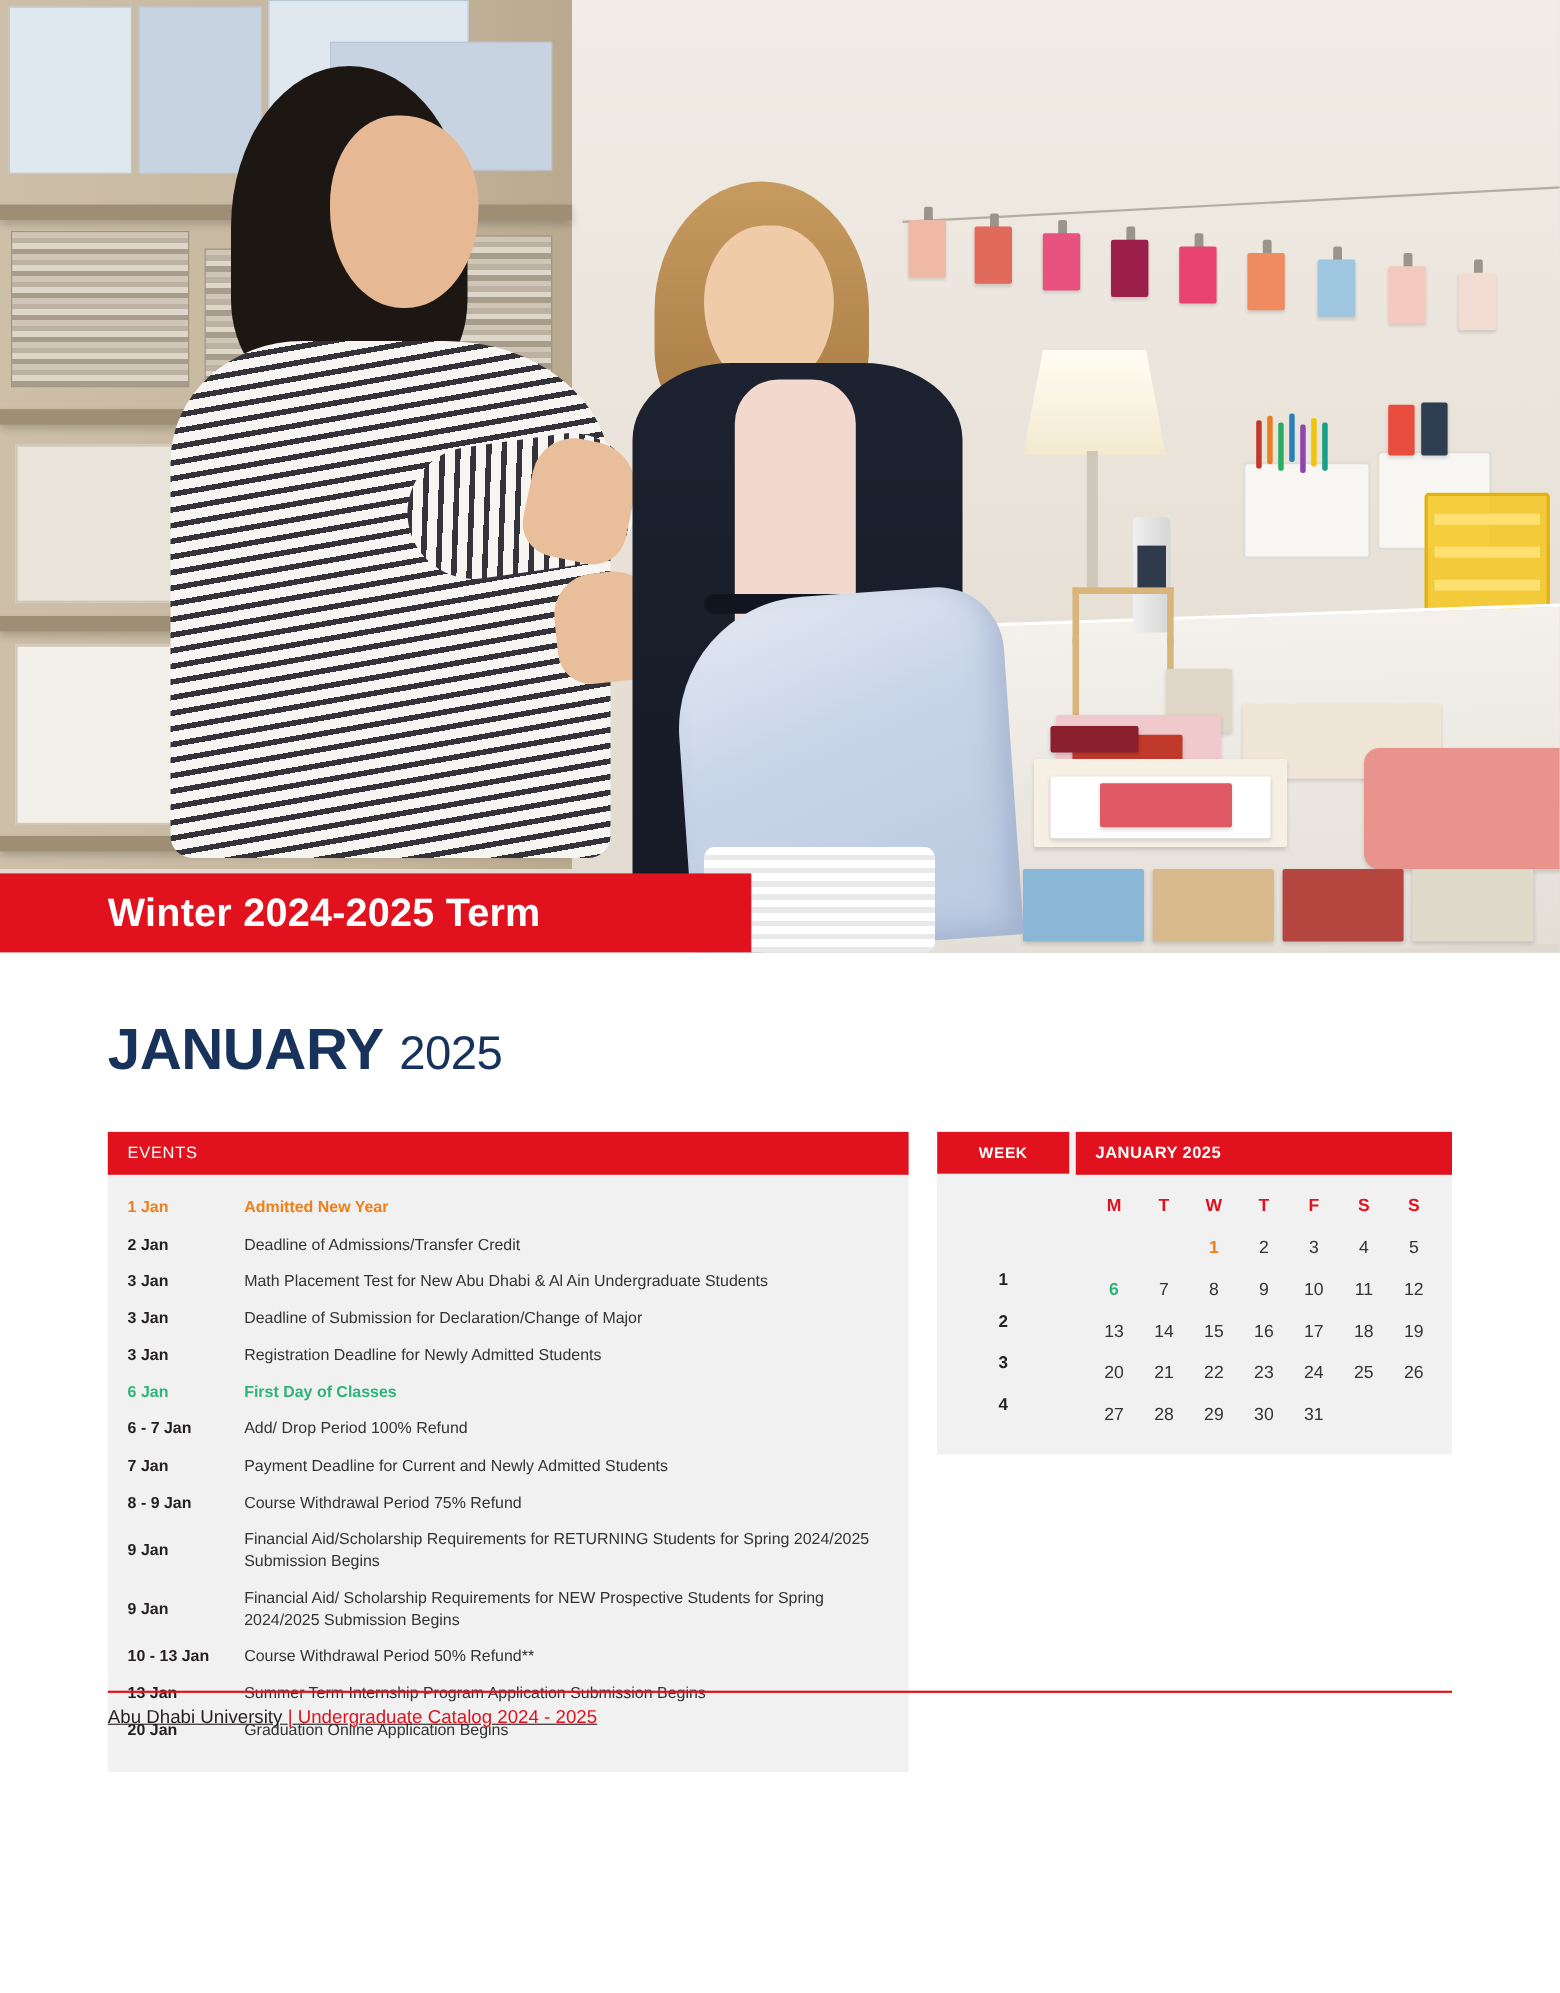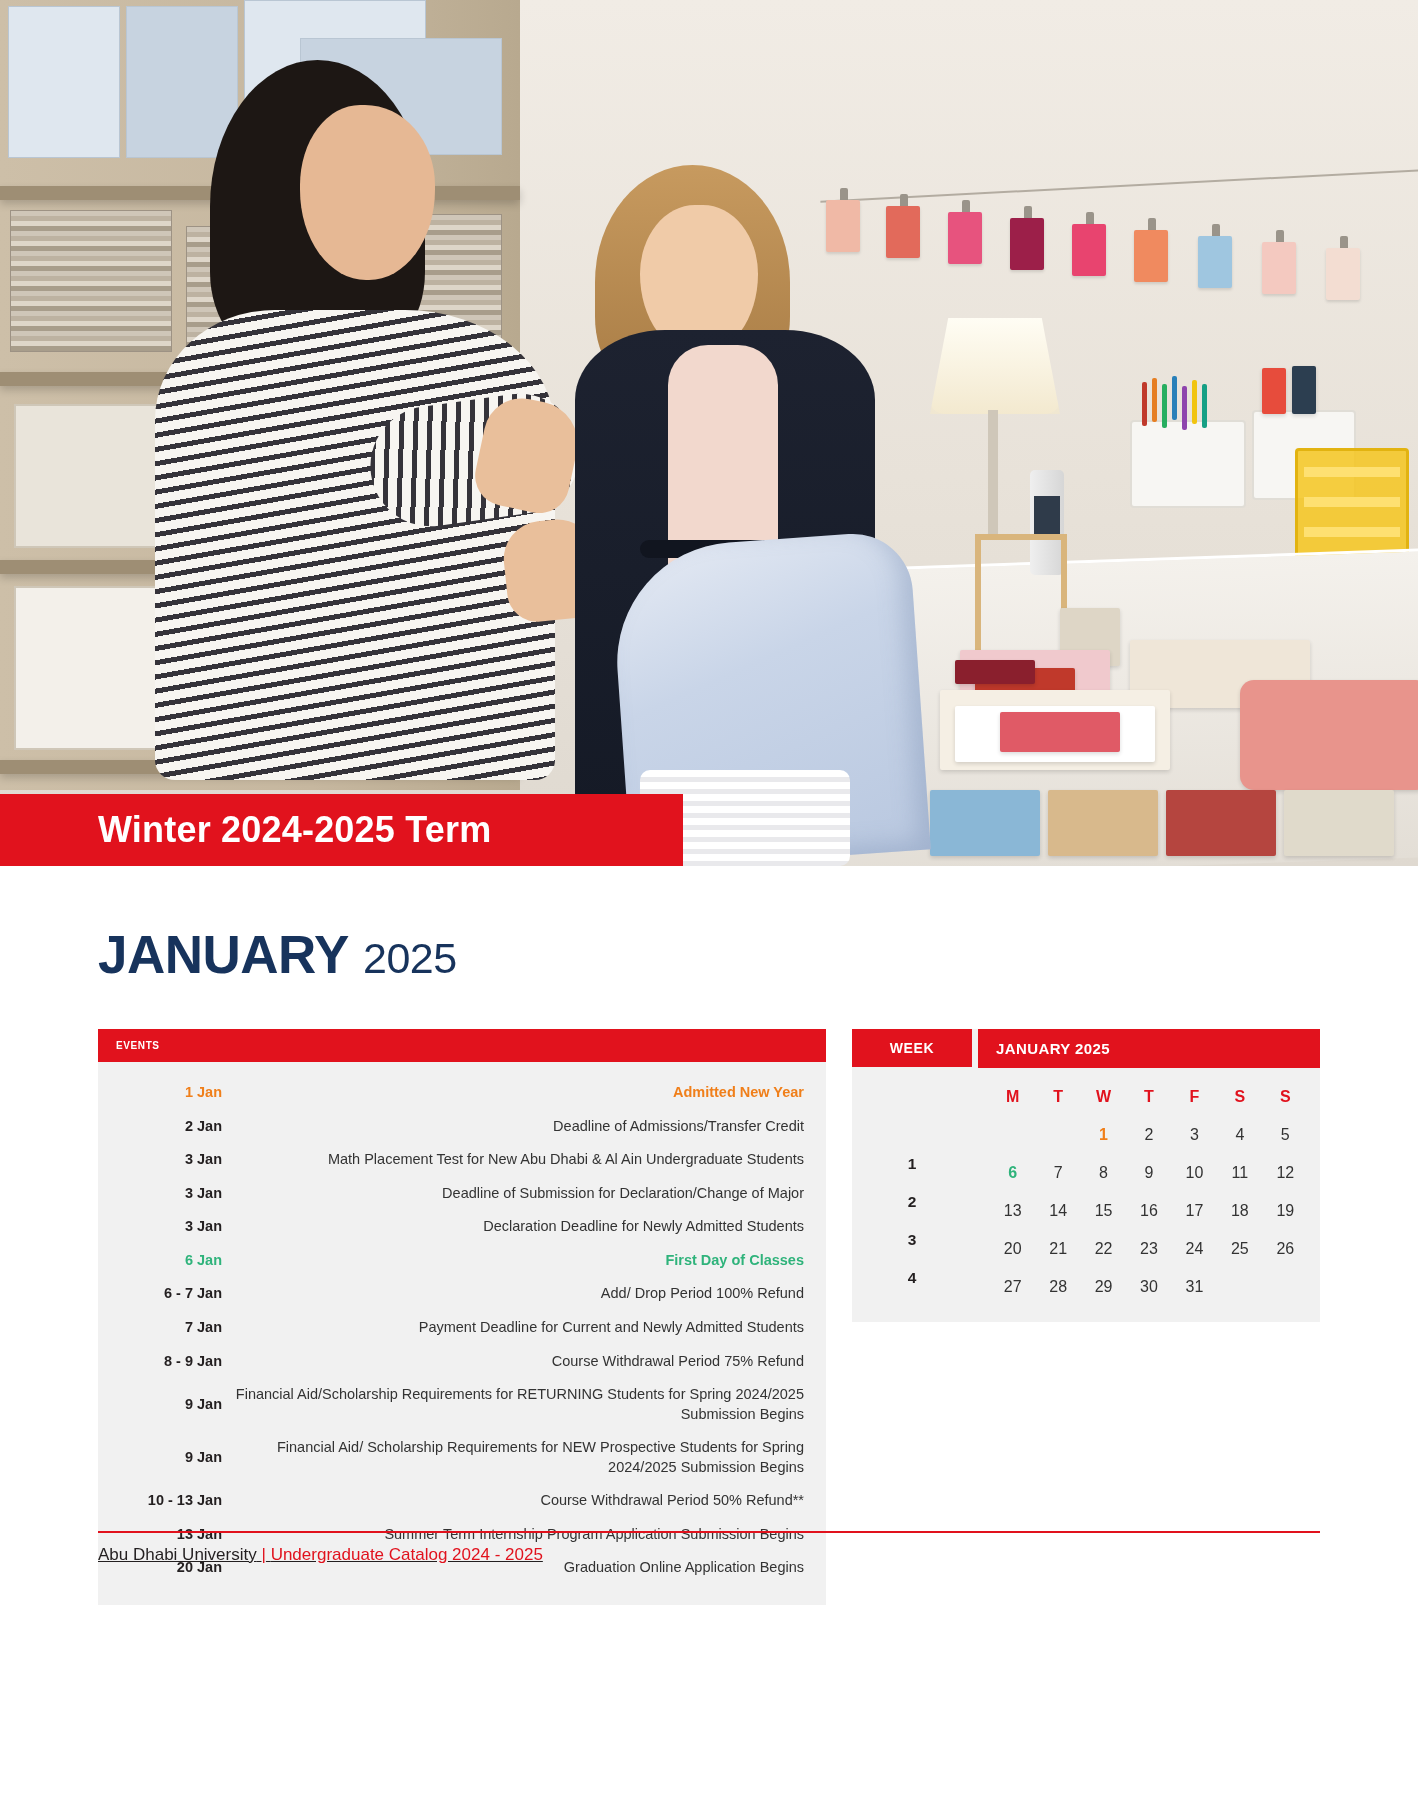--- a/index.html
+++ b/index.html
@@ -317,26 +317,26 @@
   }
 
   
   .events {
     width: 728px;
     background: #f1f1f1;
   }
   .events-header {
     background: #e1121d;
     color: #fff;
-    font-size: 10px;
-    font-weight: bold;
+    font-size: 15px;
+    font-weight: normal;
     letter-spacing: .6px;
     padding: 11px 0 11px 18px;
   }
-  .events-body { padding: 14px 0 20px 0; text-align: right; }
+  .events-body { padding: 14px 0 20px 0; }
   .event-row {
     display: flex;
     align-items: center;
     padding: 7px 22px 7px 18px;
     font-size: 14.5px;
     line-height: 1.35;
   }
   .event-date {
     width: 106px;
     flex: 0 0 106px;
@@ -555,21 +555,21 @@
           <div class="event-row">
             <div class="event-date">3 Jan</div>
             <div class="event-desc">Math Placement Test for New Abu Dhabi &amp; Al Ain Undergraduate Students</div>
           </div>
           <div class="event-row">
             <div class="event-date">3 Jan</div>
             <div class="event-desc">Deadline of Submission for Declaration/Change of Major</div>
           </div>
           <div class="event-row">
             <div class="event-date">3 Jan</div>
-            <div class="event-desc">Declaration Deadline for Newly Admitted Students</div>
+            <div class="event-desc">Registration Deadline for Newly Admitted Students</div>
           </div>
           <div class="event-row hl-green">
             <div class="event-date">6 Jan</div>
             <div class="event-desc">First Day of Classes</div>
           </div>
           <div class="event-row">
             <div class="event-date">6 - 7 Jan</div>
             <div class="event-desc">Add/ Drop Period 100% Refund</div>
           </div>
           <div class="event-row">

